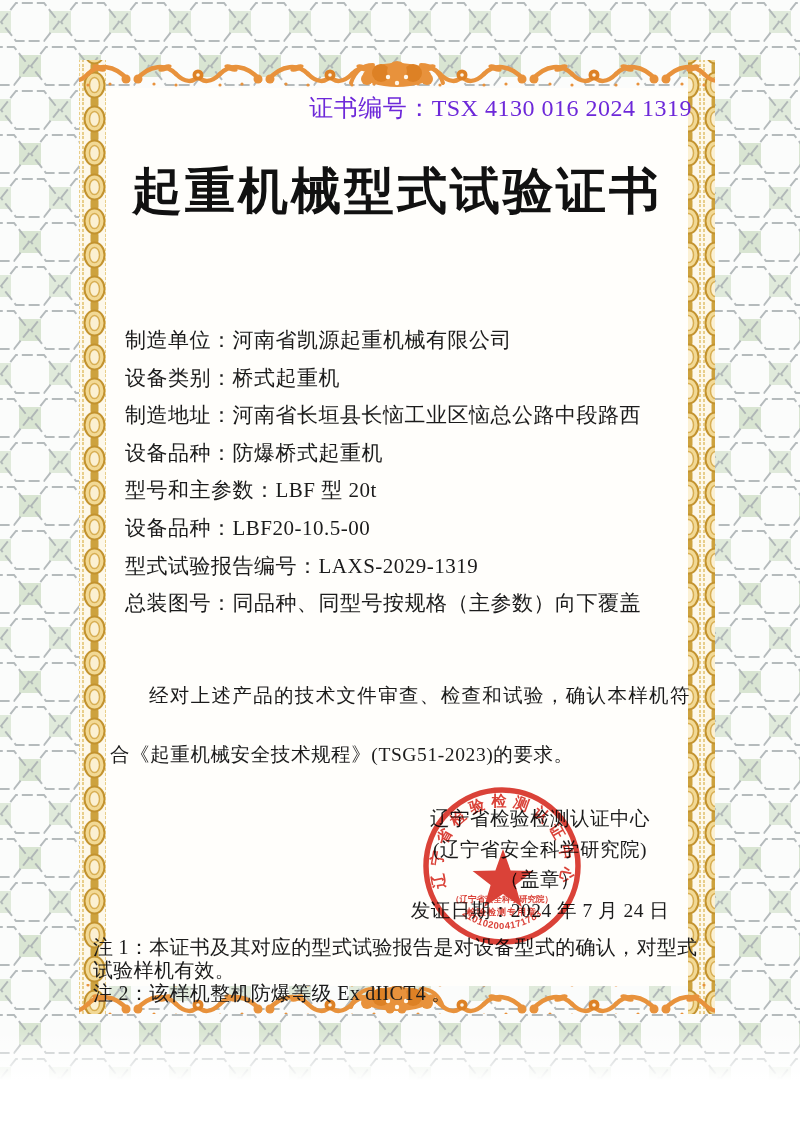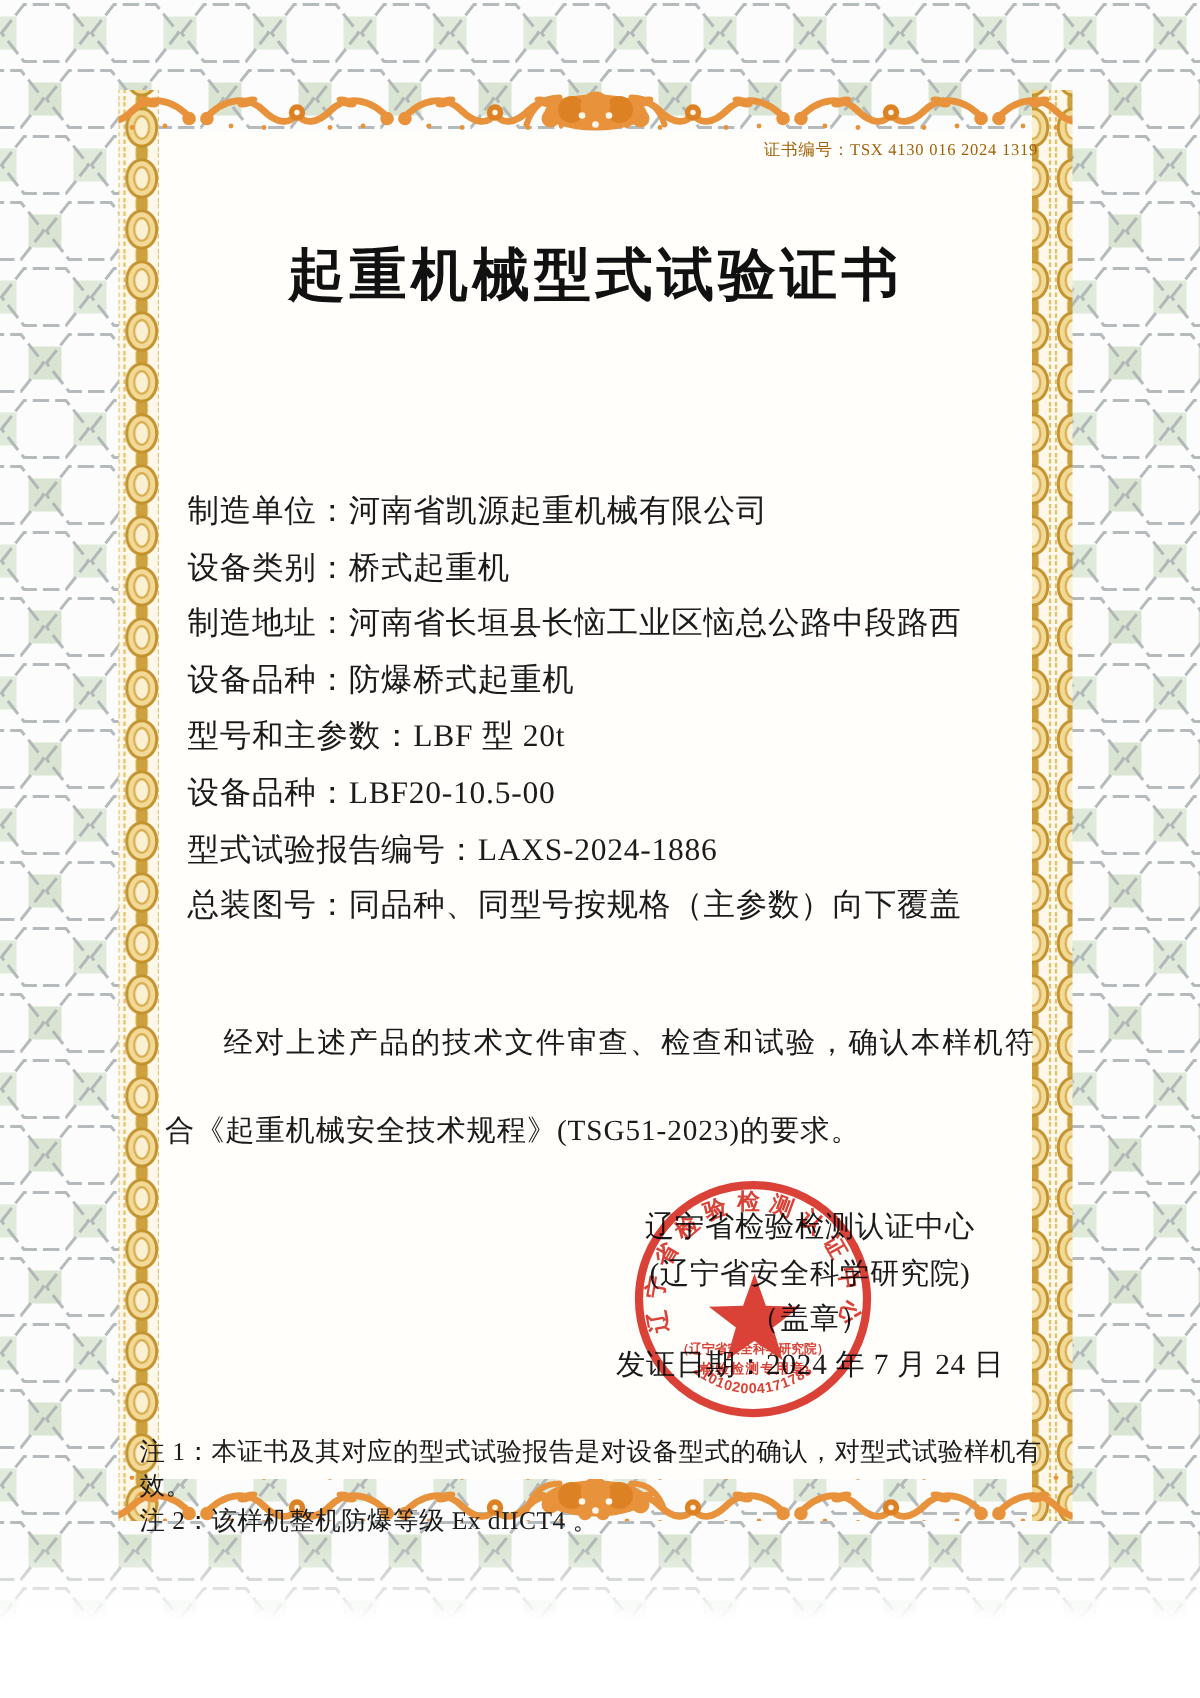--- a/index.html
+++ b/index.html
@@ -7,50 +7,50 @@
     position:relative;
     width:800px;height:1132px;
     overflow:hidden;
     background:#fbfcfb;
     font-family:"Liberation Serif","DejaVu Serif",serif;
     color:#1b1b1b;
   }
   .abs{position:absolute;}
   .cert-number{
     top:92px;right:108px;
-    font-size:11px;letter-spacing:0.5px;
-    color:#a16207;
+    font-size:24px;letter-spacing:0.5px;
+    color:#6d28d9;
   }
   .cert-title{
     top:158px;left:106px;width:582px;
     text-align:center;
     font-family:"Liberation Sans","DejaVu Sans",sans-serif;
-    font-weight:700;font-size:38px;letter-spacing:3px;
+    font-weight:700;font-size:50px;letter-spacing:3px;
     color:#111;
   }
   .fields{
     top:322px;left:125px;width:560px;
     font-size:21px;letter-spacing:0.5px;
   }
   .field-row{line-height:37.6px;white-space:nowrap;}
   .statement{
     top:666px;left:110px;width:580px;
     font-size:19.5px;line-height:59px;
     text-indent:2em;letter-spacing:0.6px;
     text-align:justify;
   }
   .issuer{
     top:804px;left:370px;width:340px;
     text-align:center;
     font-size:19.5px;line-height:30.5px;
     letter-spacing:0.5px;
   }
   .notes{
-    top:956px;left:93px;width:614px;
-    font-size:17px;line-height:23px;
+    top:936px;left:93px;width:614px;
+    font-size:20px;line-height:23px;
     letter-spacing:0.3px;
   }
   .stamp{
     top:781px;left:417px;width:170px;height:170px;
     mix-blend-mode:multiply;
   }
   .bottom-fade{
     top:1030px;left:0;width:800px;height:56px;
     background:linear-gradient(to bottom, rgba(255,255,255,0), rgba(255,255,255,1) 90%);
   }
@@ -140,21 +140,21 @@
 
   <div class="abs cert-title">起重机械型式试验证书</div>
 
   <div class="abs fields">
     <div class="field-row"><span>制造单位：</span><span>河南省凯源起重机械有限公司</span></div>
     <div class="field-row"><span>设备类别：</span><span>桥式起重机</span></div>
     <div class="field-row"><span>制造地址：</span><span>河南省长垣县长恼工业区恼总公路中段路西</span></div>
     <div class="field-row"><span>设备品种：</span><span>防爆桥式起重机</span></div>
     <div class="field-row"><span>型号和主参数：</span><span>LBF 型 20t</span></div>
     <div class="field-row"><span>设备品种：</span><span>LBF20-10.5-00</span></div>
-    <div class="field-row"><span>型式试验报告编号：</span><span>LAXS-2024-1886</span></div>
+    <div class="field-row"><span>型式试验报告编号：</span><span>LAXS-2029-1319</span></div>
     <div class="field-row"><span>总装图号：</span><span>同品种、同型号按规格（主参数）向下覆盖</span></div>
   </div>
 
   <div class="abs statement">经对上述产品的技术文件审查、检查和试验，确认本样机符合《起重机械安全技术规程》(TSG51-2023)的要求。</div>
 
   <div class="abs issuer">
     <div>辽宁省检验检测认证中心</div>
     <div>(辽宁省安全科学研究院)</div>
     <div>（盖章）</div>
     <div>发证日期：2024 年 7 月 24 日</div>

